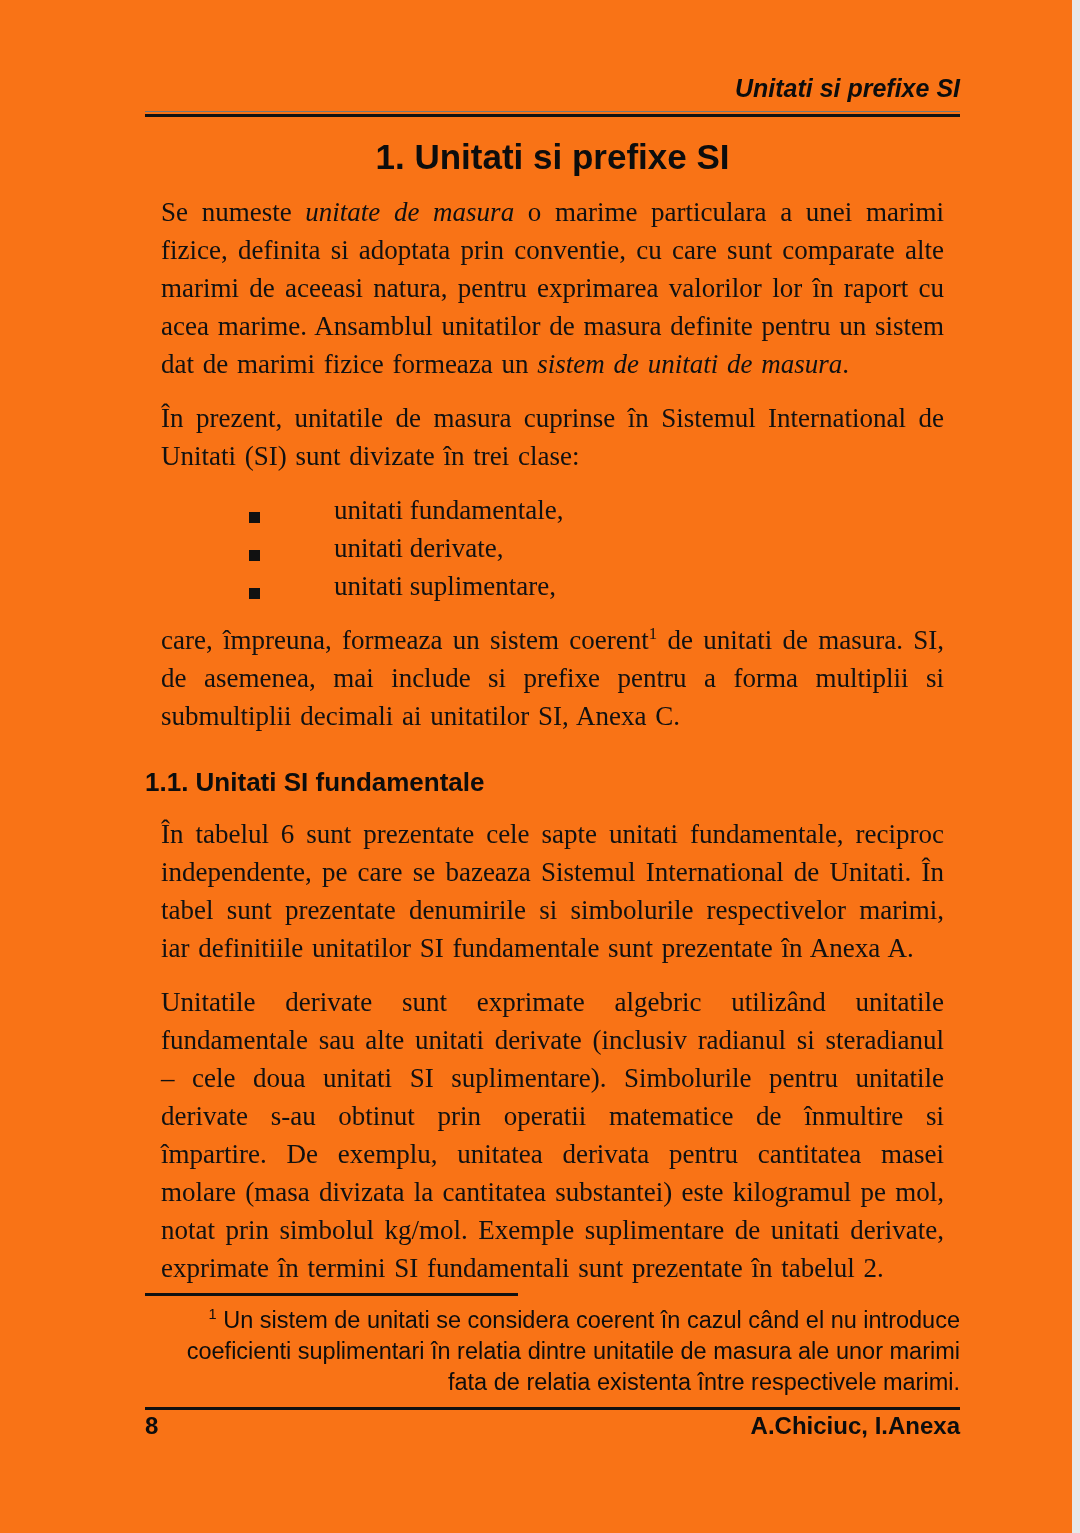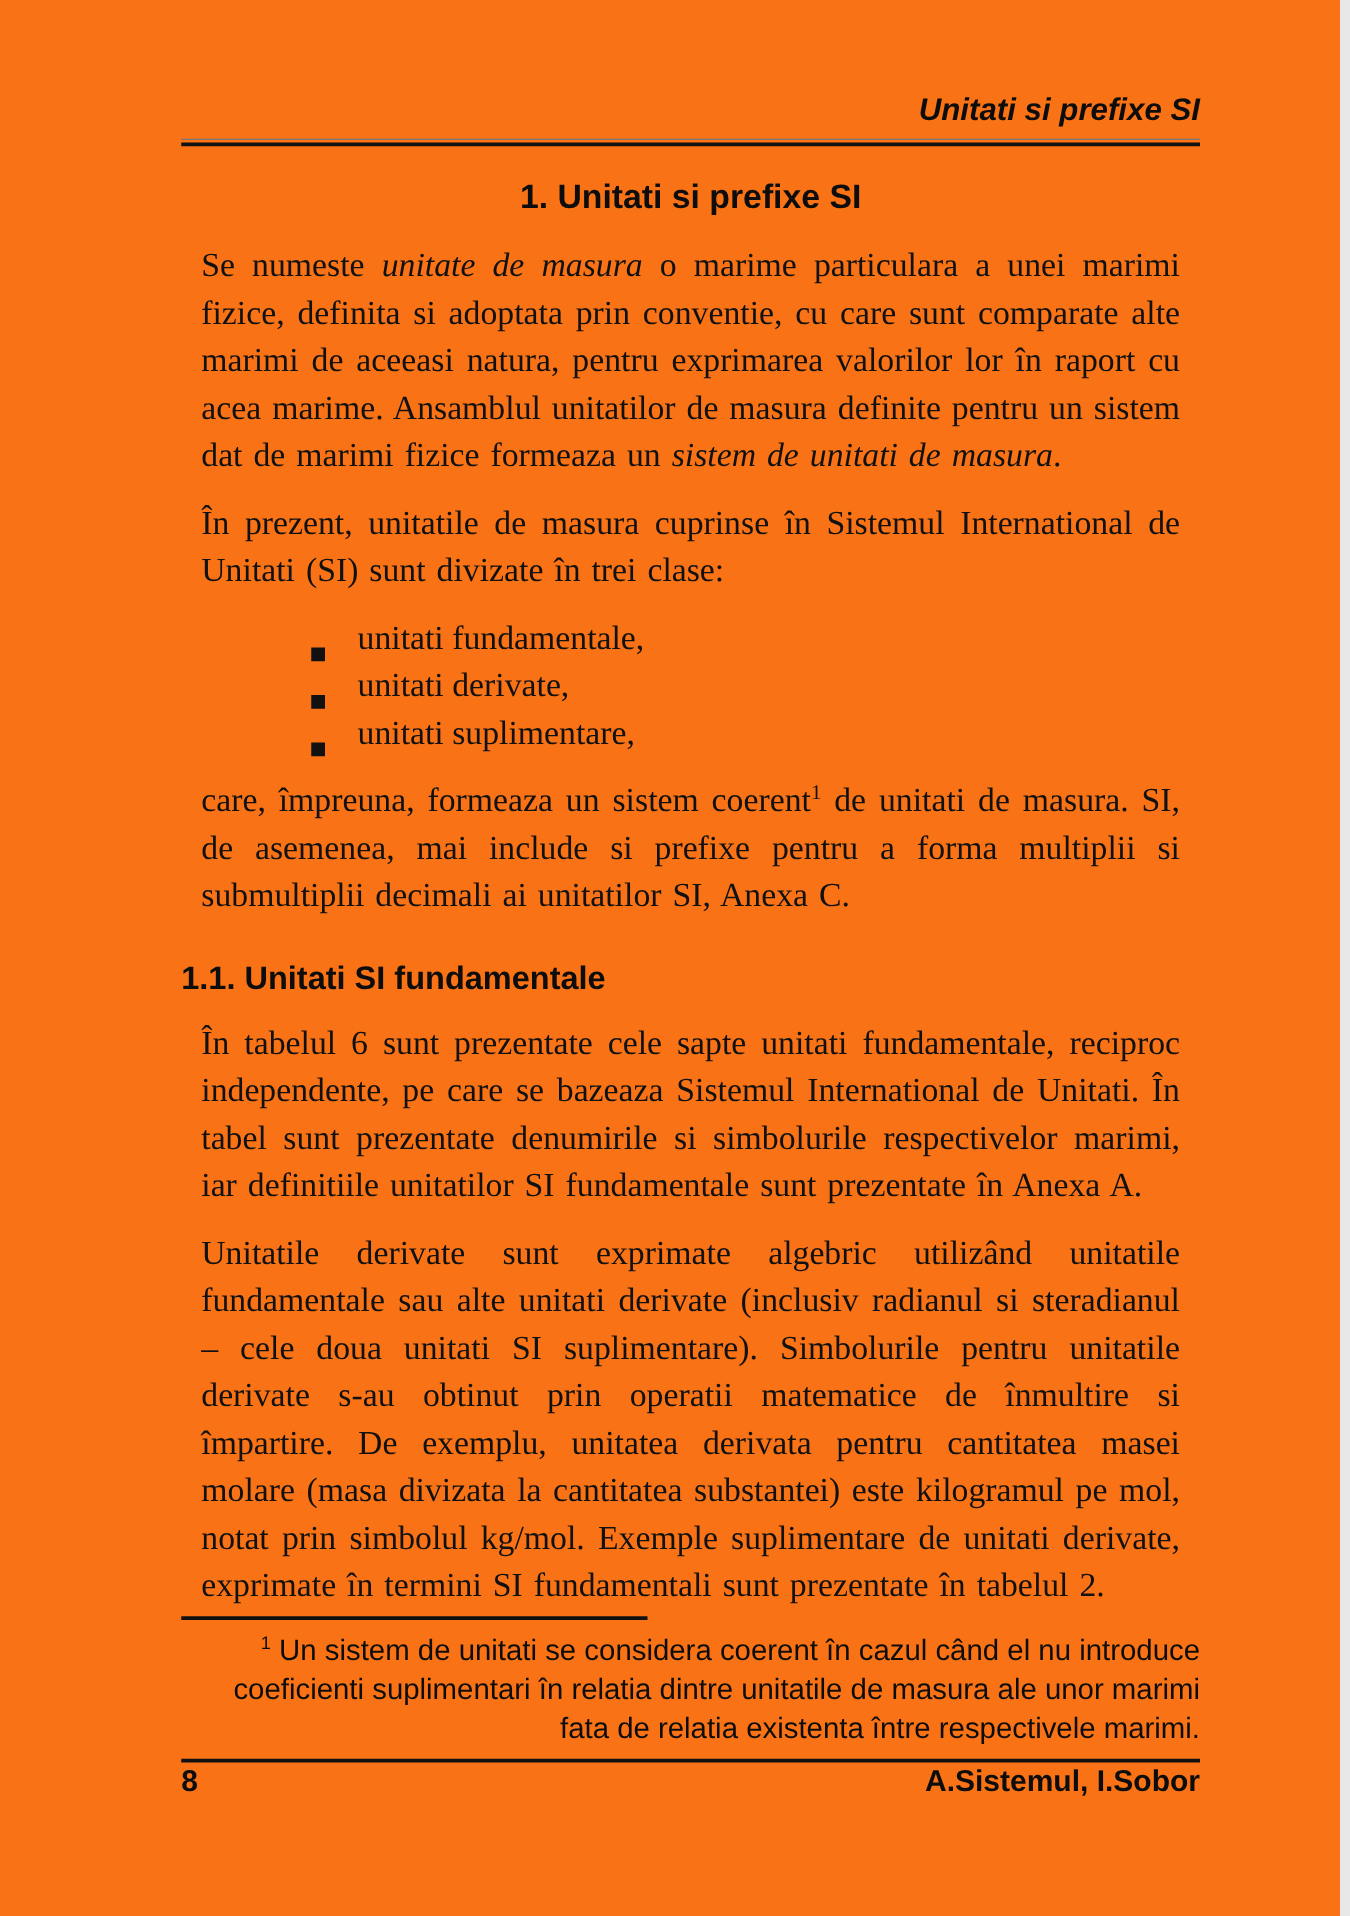--- a/index.html
+++ b/index.html
@@ -30,21 +30,21 @@
     height: 2px;
     border-top: 1px solid #777777;
     border-bottom: 3px solid #111111;
   }
   
   .doc-title {
     margin: 20px 0 8px 0;
     text-align: center;
     font-family: "Liberation Sans", sans-serif;
     font-weight: bold;
-    font-size: 27px;
+    font-size: 35px;
     line-height: 40px;
     color: #0d0d0d;
   }
   
   .body-p {
     margin: 16px;
     font-size: 27px;
     line-height: 38px;
     text-align: justify;
     word-spacing: 2px;
@@ -56,23 +56,24 @@
     line-height: 0;
   }
   
   .bullets {
     list-style: none;
     margin: 0;
     padding: 0 0 0 104px;
   }
   .bullets li {
     display: flex;
-    align-items: flex-end;
+    align-items: center;
     font-size: 27px;
     line-height: 38px;
+    gap: 48px;
   }
   .sq {
     flex: 0 0 auto;
     width: 11px;
     height: 11px;
     background: #111111;
     margin: 14px 26px 0 0;
   }
   
   .section-heading {
@@ -159,17 +160,17 @@
   <section>
     <p class="body-p"><span>Unitatile derivate sunt exprimate algebric utilizând unitatile fundamentale sau alte unitati derivate (inclusiv radianul si steradianul – cele doua unitati SI suplimentare). Simbolurile pentru unitatile derivate s-au obtinut prin operatii matematice de înmultire si împartire. De exemplu, unitatea derivata pentru cantitatea masei molare (masa divizata la cantitatea substantei) este kilogramul pe mol, notat prin simbolul kg/mol. Exemple suplimentare de unitati derivate, exprimate în termini SI fundamentali sunt prezentate în tabelul 2.</span></p>
   </section>
 
   <div class="bottom-area">
     <div class="fn-rule"></div>
     <p class="footnote"><sup class="fn-ref">1</sup><span> Un sistem de unitati se considera coerent în cazul când el nu introduce coeficienti suplimentari în relatia dintre unitatile de masura ale unor marimi fata de relatia existenta între respectivele marimi.</span></p>
     <div class="footer-rule"></div>
     <div class="page-footer">
       <span>8</span>
-      <span>A.Sistemul, I.Sobor</span>
+      <span>A.Chiciuc, I.Anexa</span>
     </div>
   </div>
 
 </div>
 
 </body></html>

